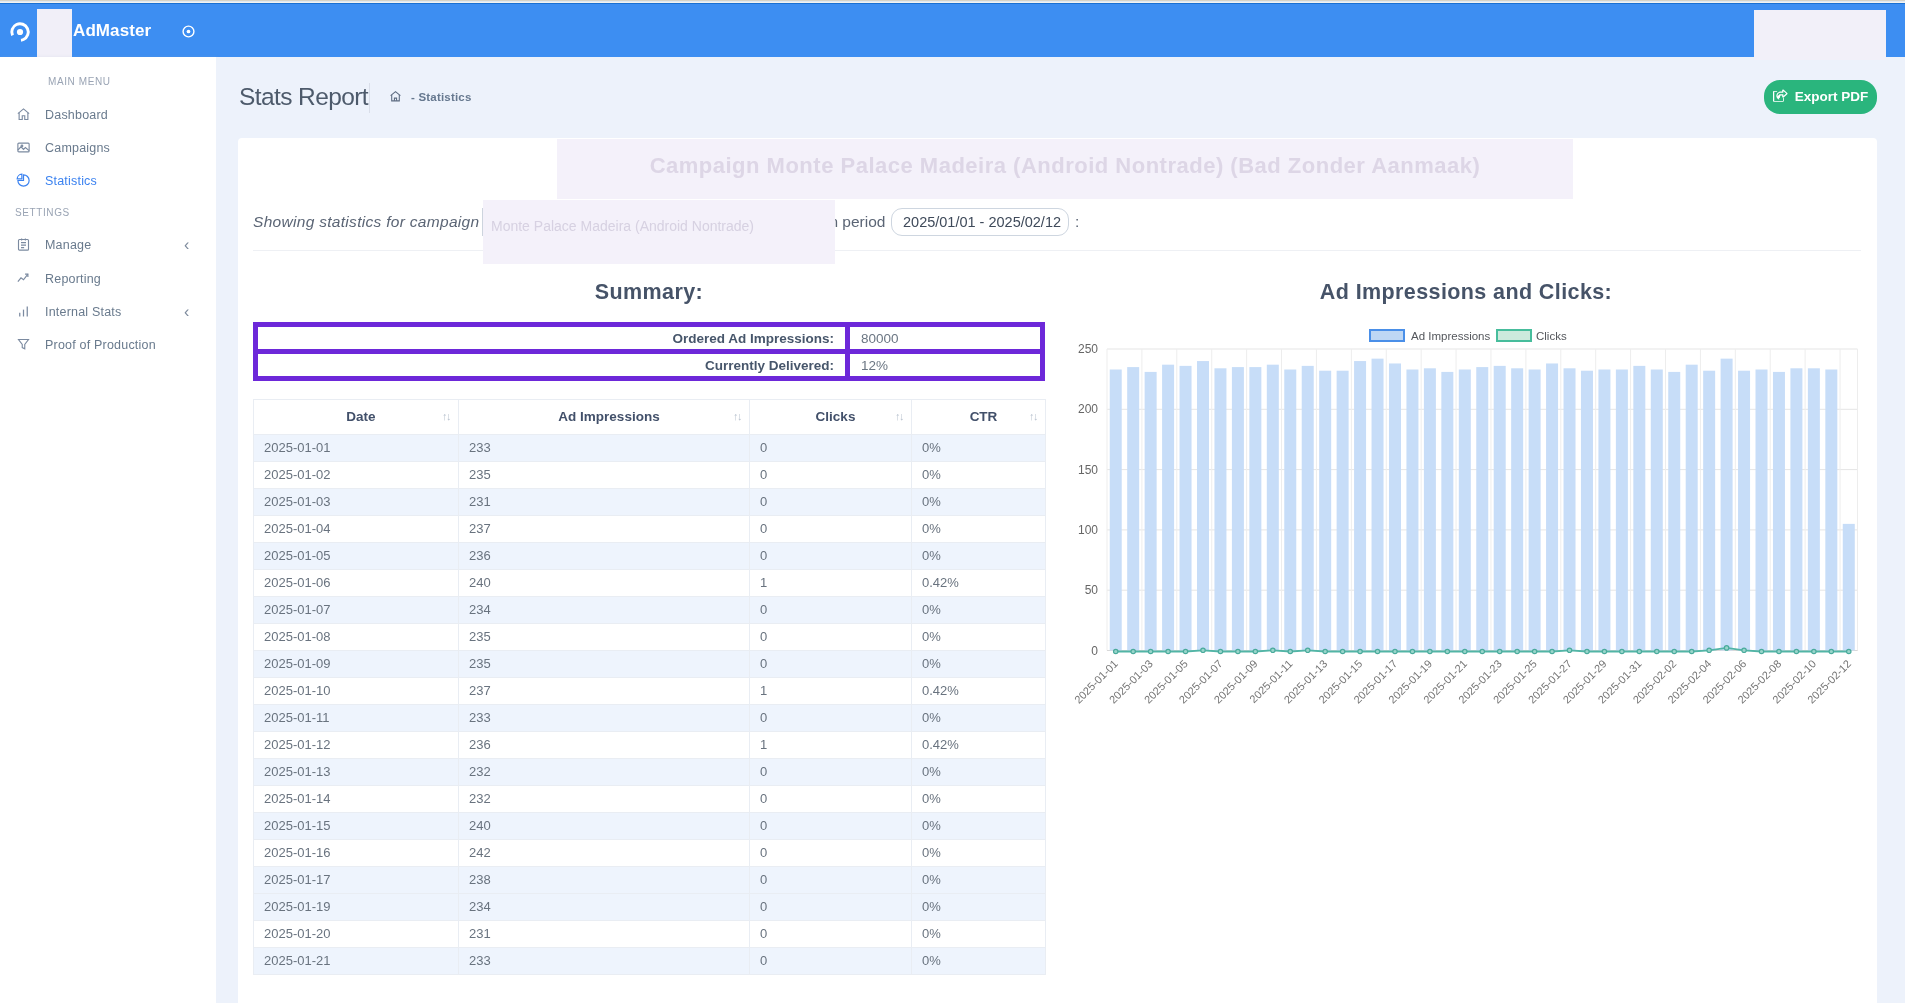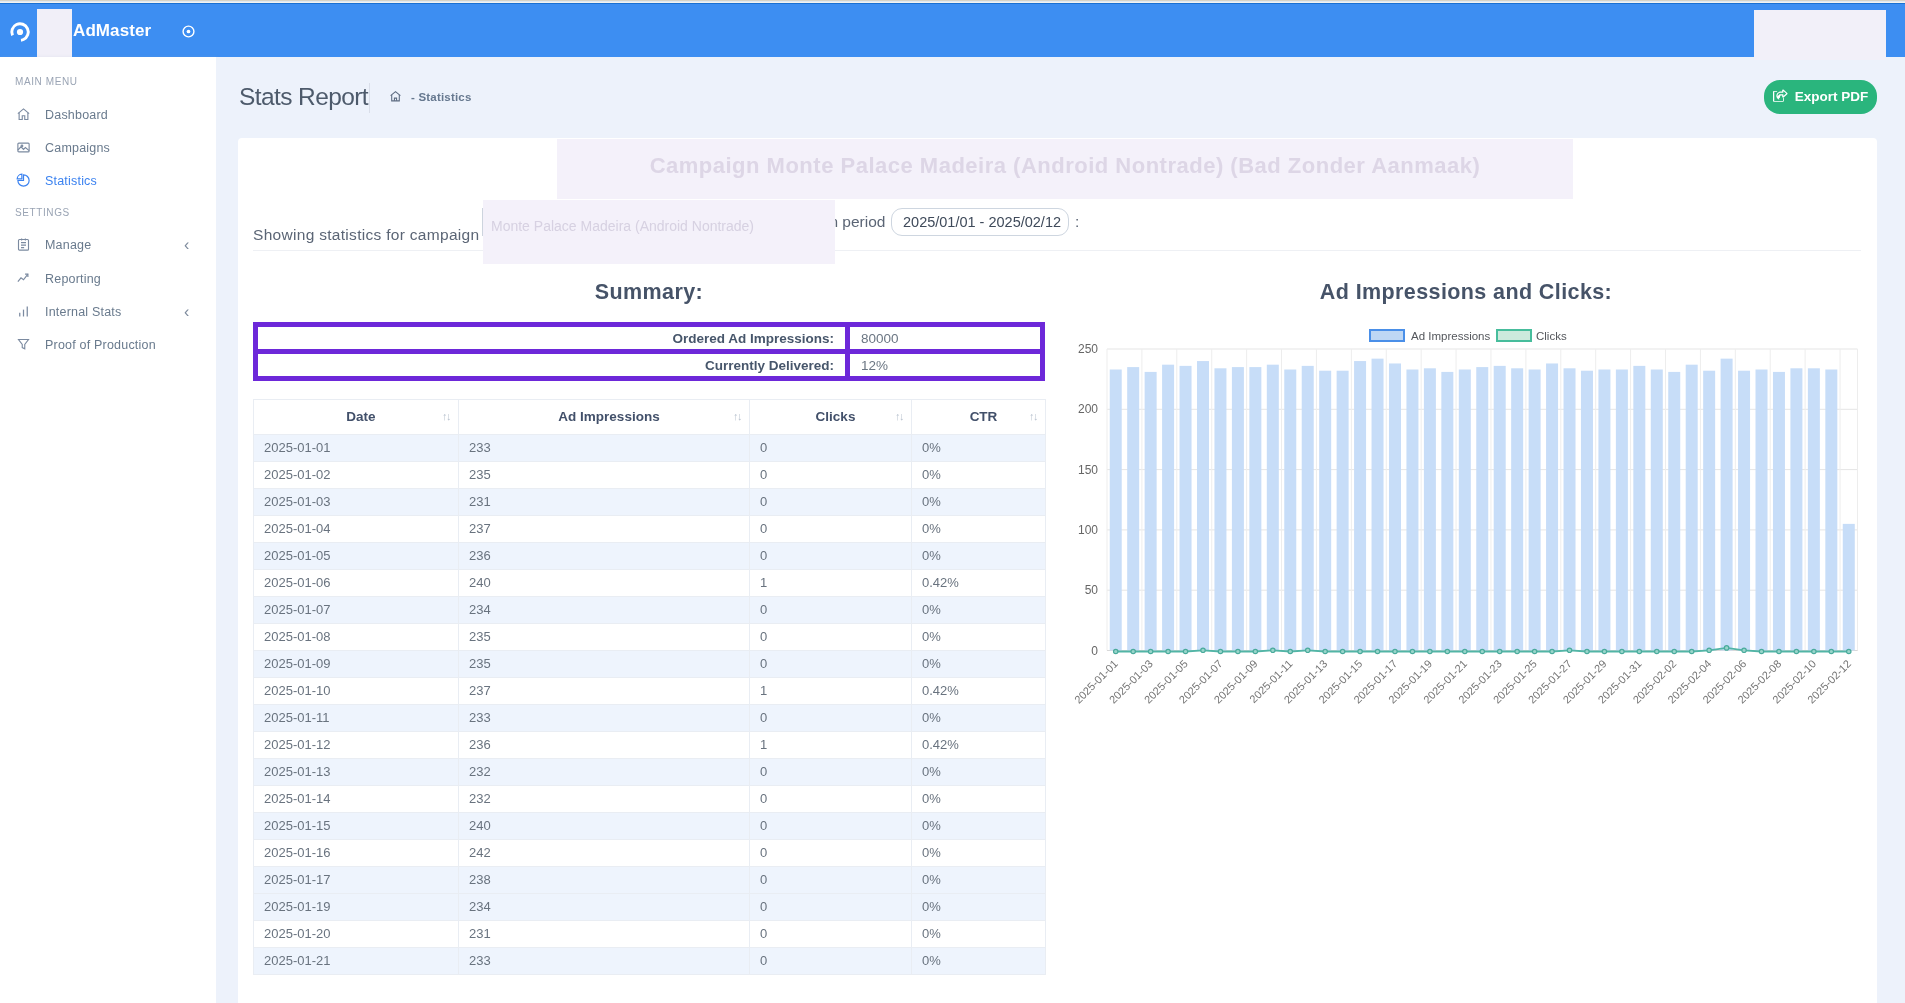--- a/index.html
+++ b/index.html
@@ -22,21 +22,21 @@
 #main { left:216px; top:57px; width:1689px; height:946px; background:#edf2fb; }
 #pgtitle { left:239px; top:83px; font-size:24.5px; color:#4d5a6b; font-weight:500; letter-spacing:-0.6px; }
 #vdiv { left:369px; top:83px; width:1px; height:30px; background:#d9dee9; }
 #crumb { left:411px; top:91px; font-size:11.5px; color:#66788f; font-weight:bold; letter-spacing:0.2px; }
 #homeic { left:389px; top:90px; width:13px; height:13px; color:#5c6b80; }
 #exportbtn { left:1764px; top:80px; width:113px; height:34px; background:#2ab57d; border-radius:16px; color:#fff; font-size:13.5px; font-weight:bold; text-align:center; line-height:34px; }
 
 #card { left:238px; top:138px; width:1639px; height:870px; background:#fff; border-radius:4px; }
 #headredact { left:557px; top:139px; width:1016px; height:60px; background:#f4f1fa; overflow:hidden; }
 #headghost { width:100%; text-align:center; margin-top:14px; font-size:22px; font-weight:bold; color:rgba(203,192,214,0.55); letter-spacing:0.5px; }
-#showline { left:253px; top:226px; font-size:15.5px; color:#5b6575; letter-spacing:0.3px; }
+#showline { left:253px; top:213px; font-size:15.5px; color:#5b6575; letter-spacing:0.3px;font-style:italic; }
 #selredact { left:483px; top:200px; width:352px; height:64px; background:#f4f1fa; z-index:5; overflow:hidden; }
 #selghost { margin:18px 0 0 8px; font-size:14px; color:rgba(185,178,202,0.5); }
 #selborder { left:482px; top:208px; width:1px; height:28px; background:#cdd4de; z-index:6; }
 #period { left:826px; top:213px; font-size:15.5px; color:#5b6575; }
 #dateinput { left:891px; top:208px; width:178px; height:28px; border:1px solid #ced6e0; border-radius:11px; background:#fff; font-size:14.5px; color:#3f4a5a; line-height:27px; padding-left:11px; }
 #colon { left:1075px; top:213px; font-size:15.5px; color:#5b6575; }
 #cardhr { left:253px; top:250px; width:1608px; height:1px; background:#eef0f4; }
 .h2 { position:absolute; font-size:21.5px; font-weight:bold; color:#465368; letter-spacing:0.4px; }
 
 #sumtable { left:253px; top:322px; width:792px; border-collapse:collapse; }
@@ -59,21 +59,21 @@
     <circle cx="12" cy="12" r="9" fill="none" stroke="#fff" stroke-width="3.2" stroke-dasharray="45 11.5" transform="rotate(155 12 12)"></circle>
     <circle cx="12" cy="12" r="3.4" fill="#fff"></circle>
   </svg>
 <div class="abs" id="lav1"></div>
 <div class="abs" id="brand">AdMaster</div>
 <svg class="abs" style="left:182px;top:25px;" width="13" height="13" viewBox="0 0 24 24">
     <circle cx="12" cy="12" r="10" fill="none" stroke="#fff" stroke-width="2.6"></circle>
     <circle cx="12" cy="12" r="3.4" fill="#fff"></circle>
   </svg>
 <div class="abs" id="sidebar"></div>
-<div class="menulabel" style="top:76px;">MAIN MENU</div>
+<div class="menulabel" style="top:76px;margin-left:33px;">MAIN MENU</div>
 <svg class="micon" style="top:107px;" viewBox="0 0 24 24" fill="none" stroke="currentColor" stroke-width="1.8">
     <path d="M3 10.5 12 3l9 7.5"></path>
     <path d="M5 9v11h5v-6h4v6h5V9"></path>
   </svg>
 <div class="mitem" style="top:108px;">Dashboard</div>
 <svg class="micon" style="top:140px;" viewBox="0 0 24 24" fill="none" stroke="currentColor" stroke-width="1.8">
     <rect x="3" y="5" width="18" height="14" rx="1.5"></rect>
     <path d="m3 16 5-5 4 4 3-3 6 5"></path>
     <circle cx="9.5" cy="9.5" r="1.4"></circle>
   </svg>

